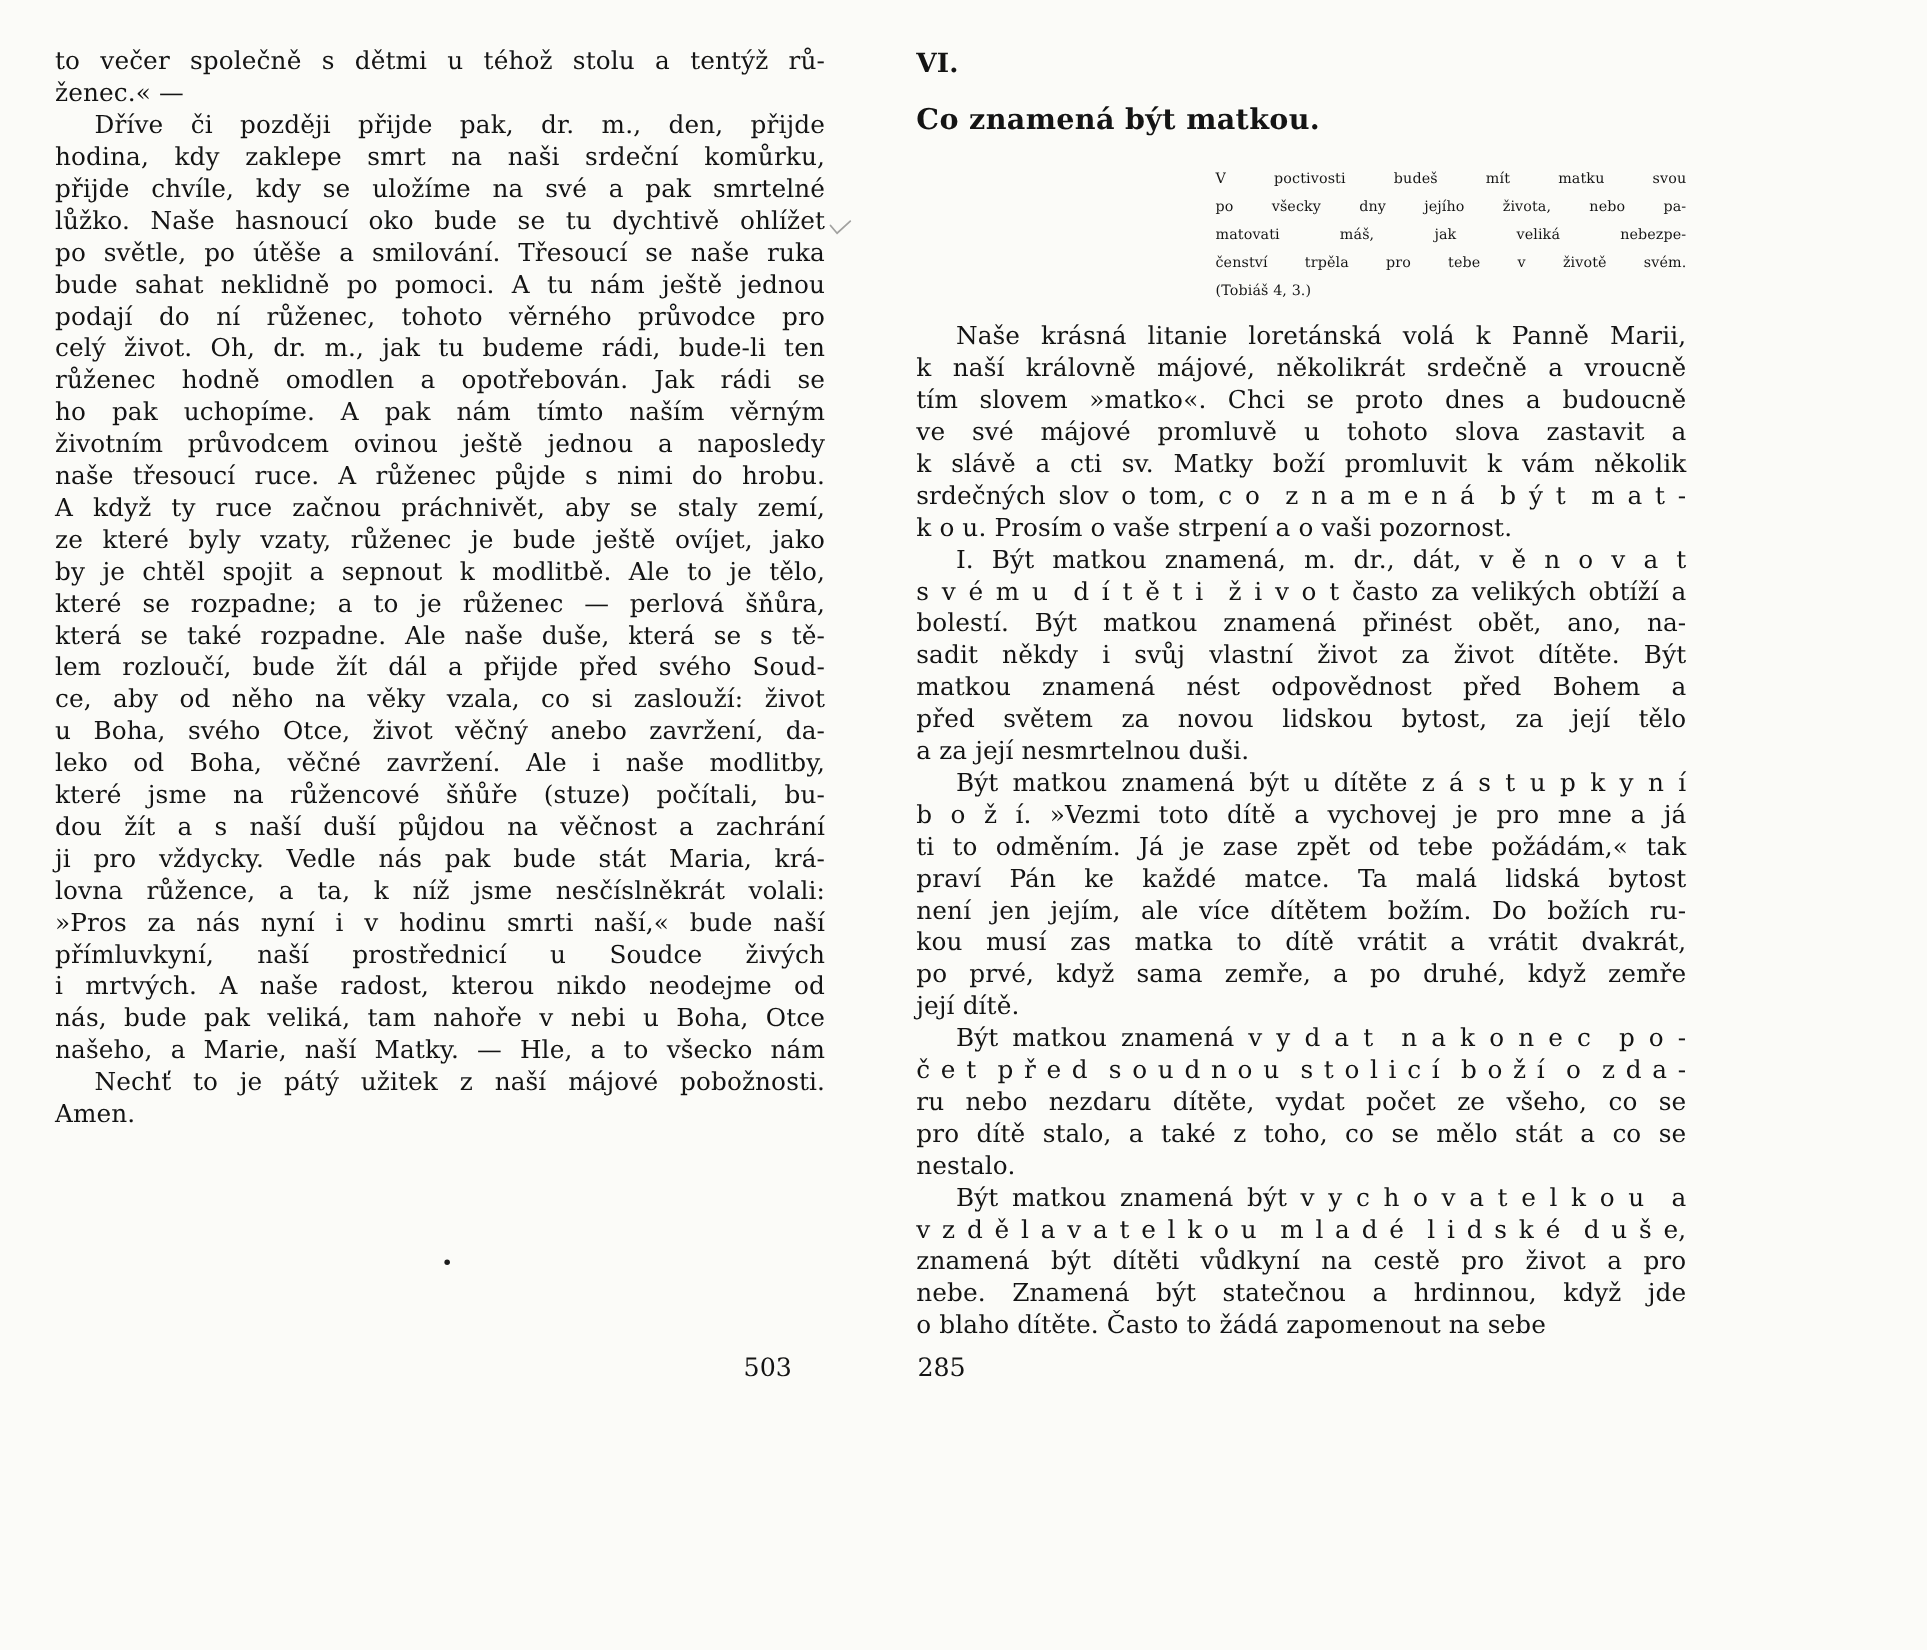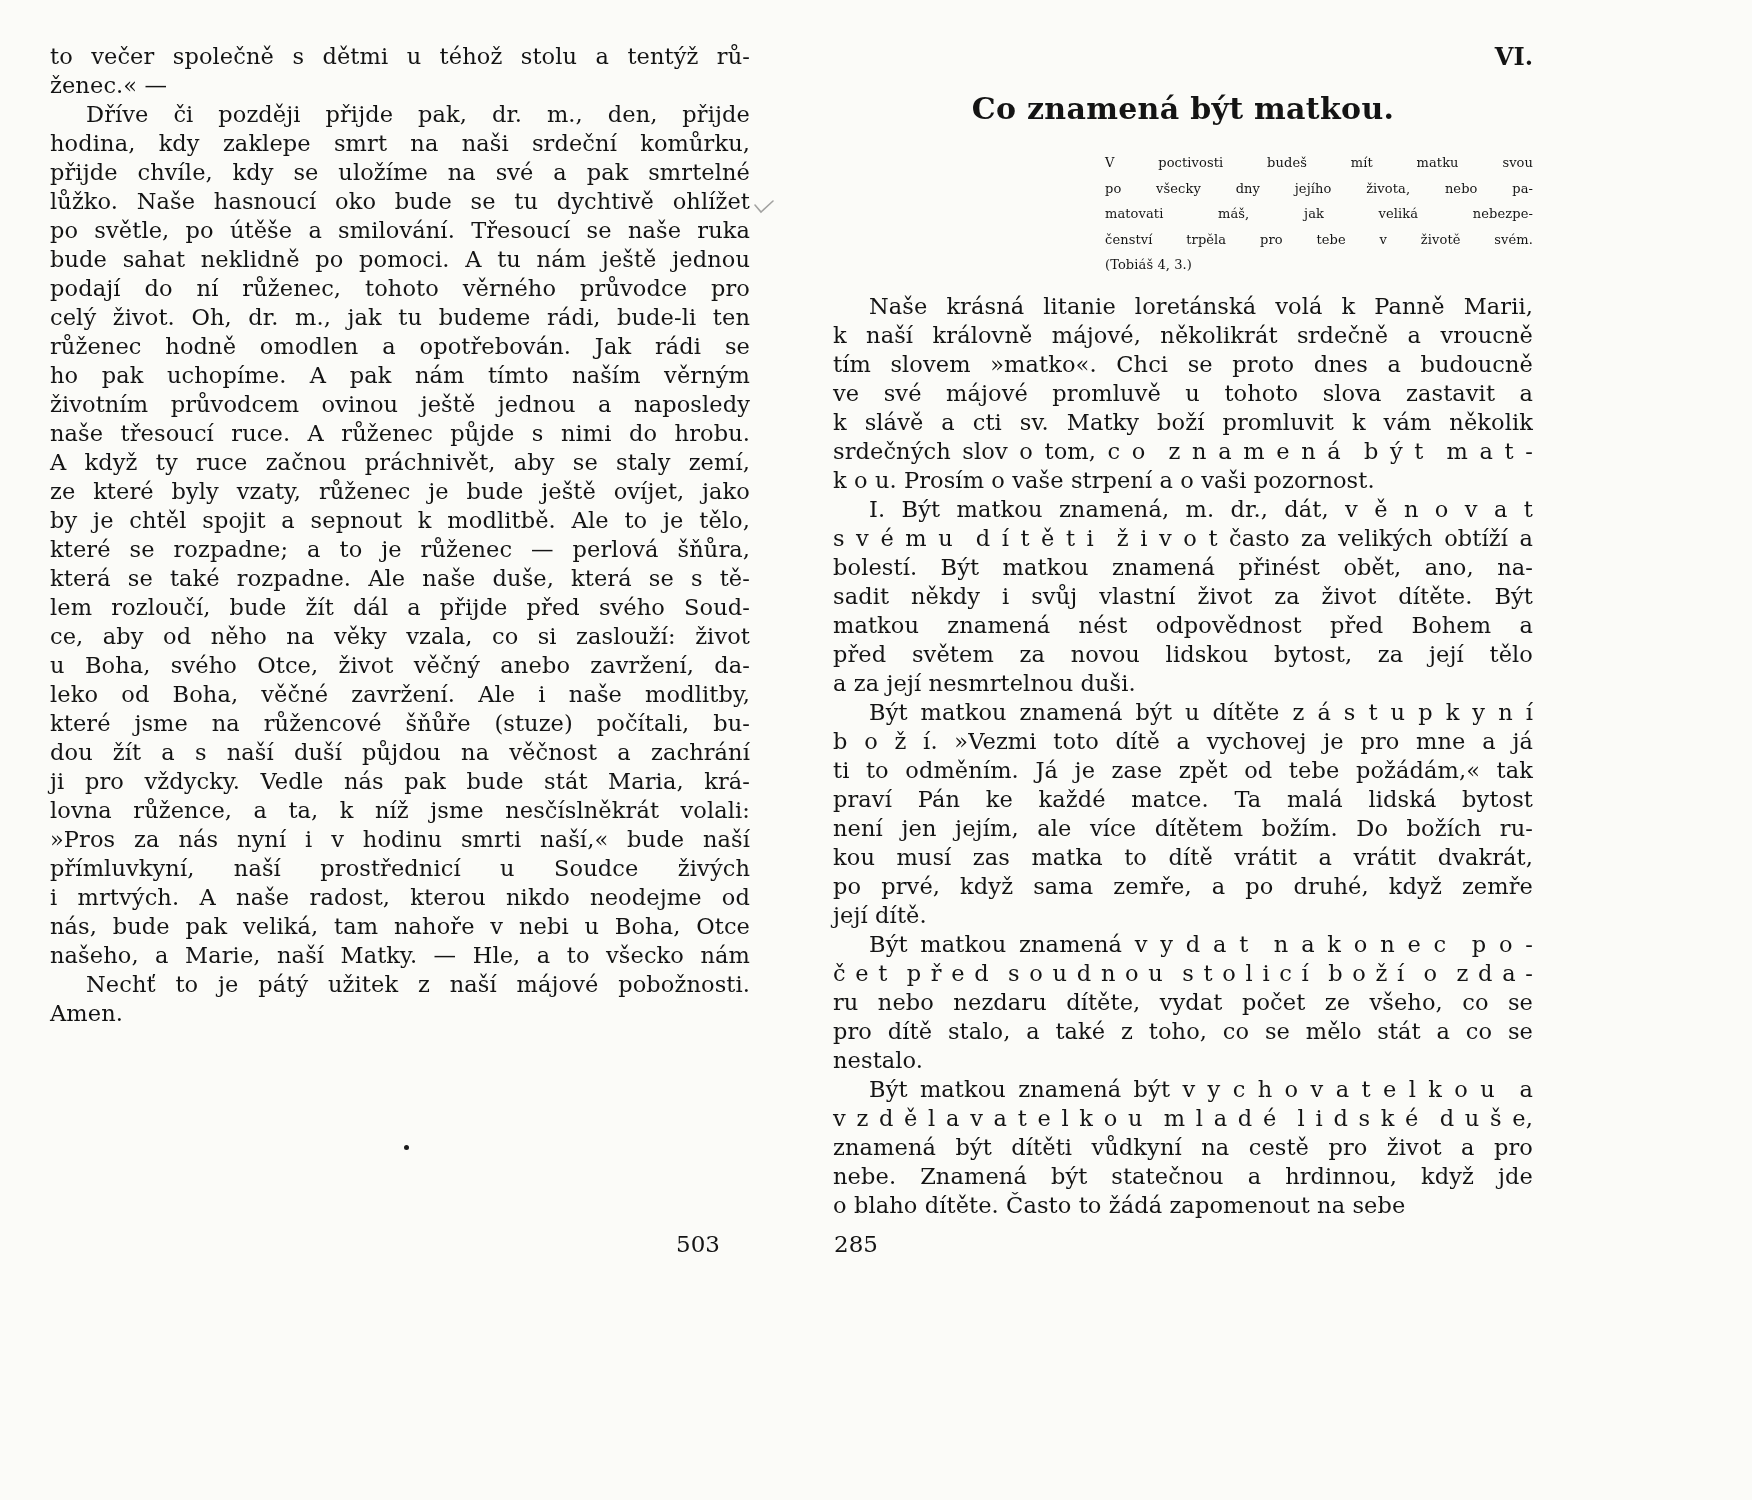--- a/index.html
+++ b/index.html
@@ -19,25 +19,25 @@
     font-size:22.5px;
     line-height:29px;
     letter-spacing:0.1px;
     text-align:justify;
     text-align-last:justify;
   }
   .line.last   { text-align-last:left; }
   .line.indent { text-indent:36px; }
 
   .chapter-number {
-    font-size:24px; font-weight:bold; text-align:right;
+    font-size:24px; font-weight:bold; text-align:left;
     line-height:30px; margin-bottom:22px;
   }
   .chapter-title {
-    font-size:30px; font-weight:bold; text-align:center;
+    font-size:26px; font-weight:bold; 
     letter-spacing:0.3px; line-height:30px; margin-bottom:26px;
   }
   .epigraph { margin-left:272px; width:428px; margin-bottom:14px; }
   .epigraph .line { font-size:13px; line-height:25.5px; letter-spacing:0.1px; }
 
   .page-number {
     position:absolute; top:1230px;
     font-size:23px; line-height:29px;
   }
   #pn-left  { left:676px; }

